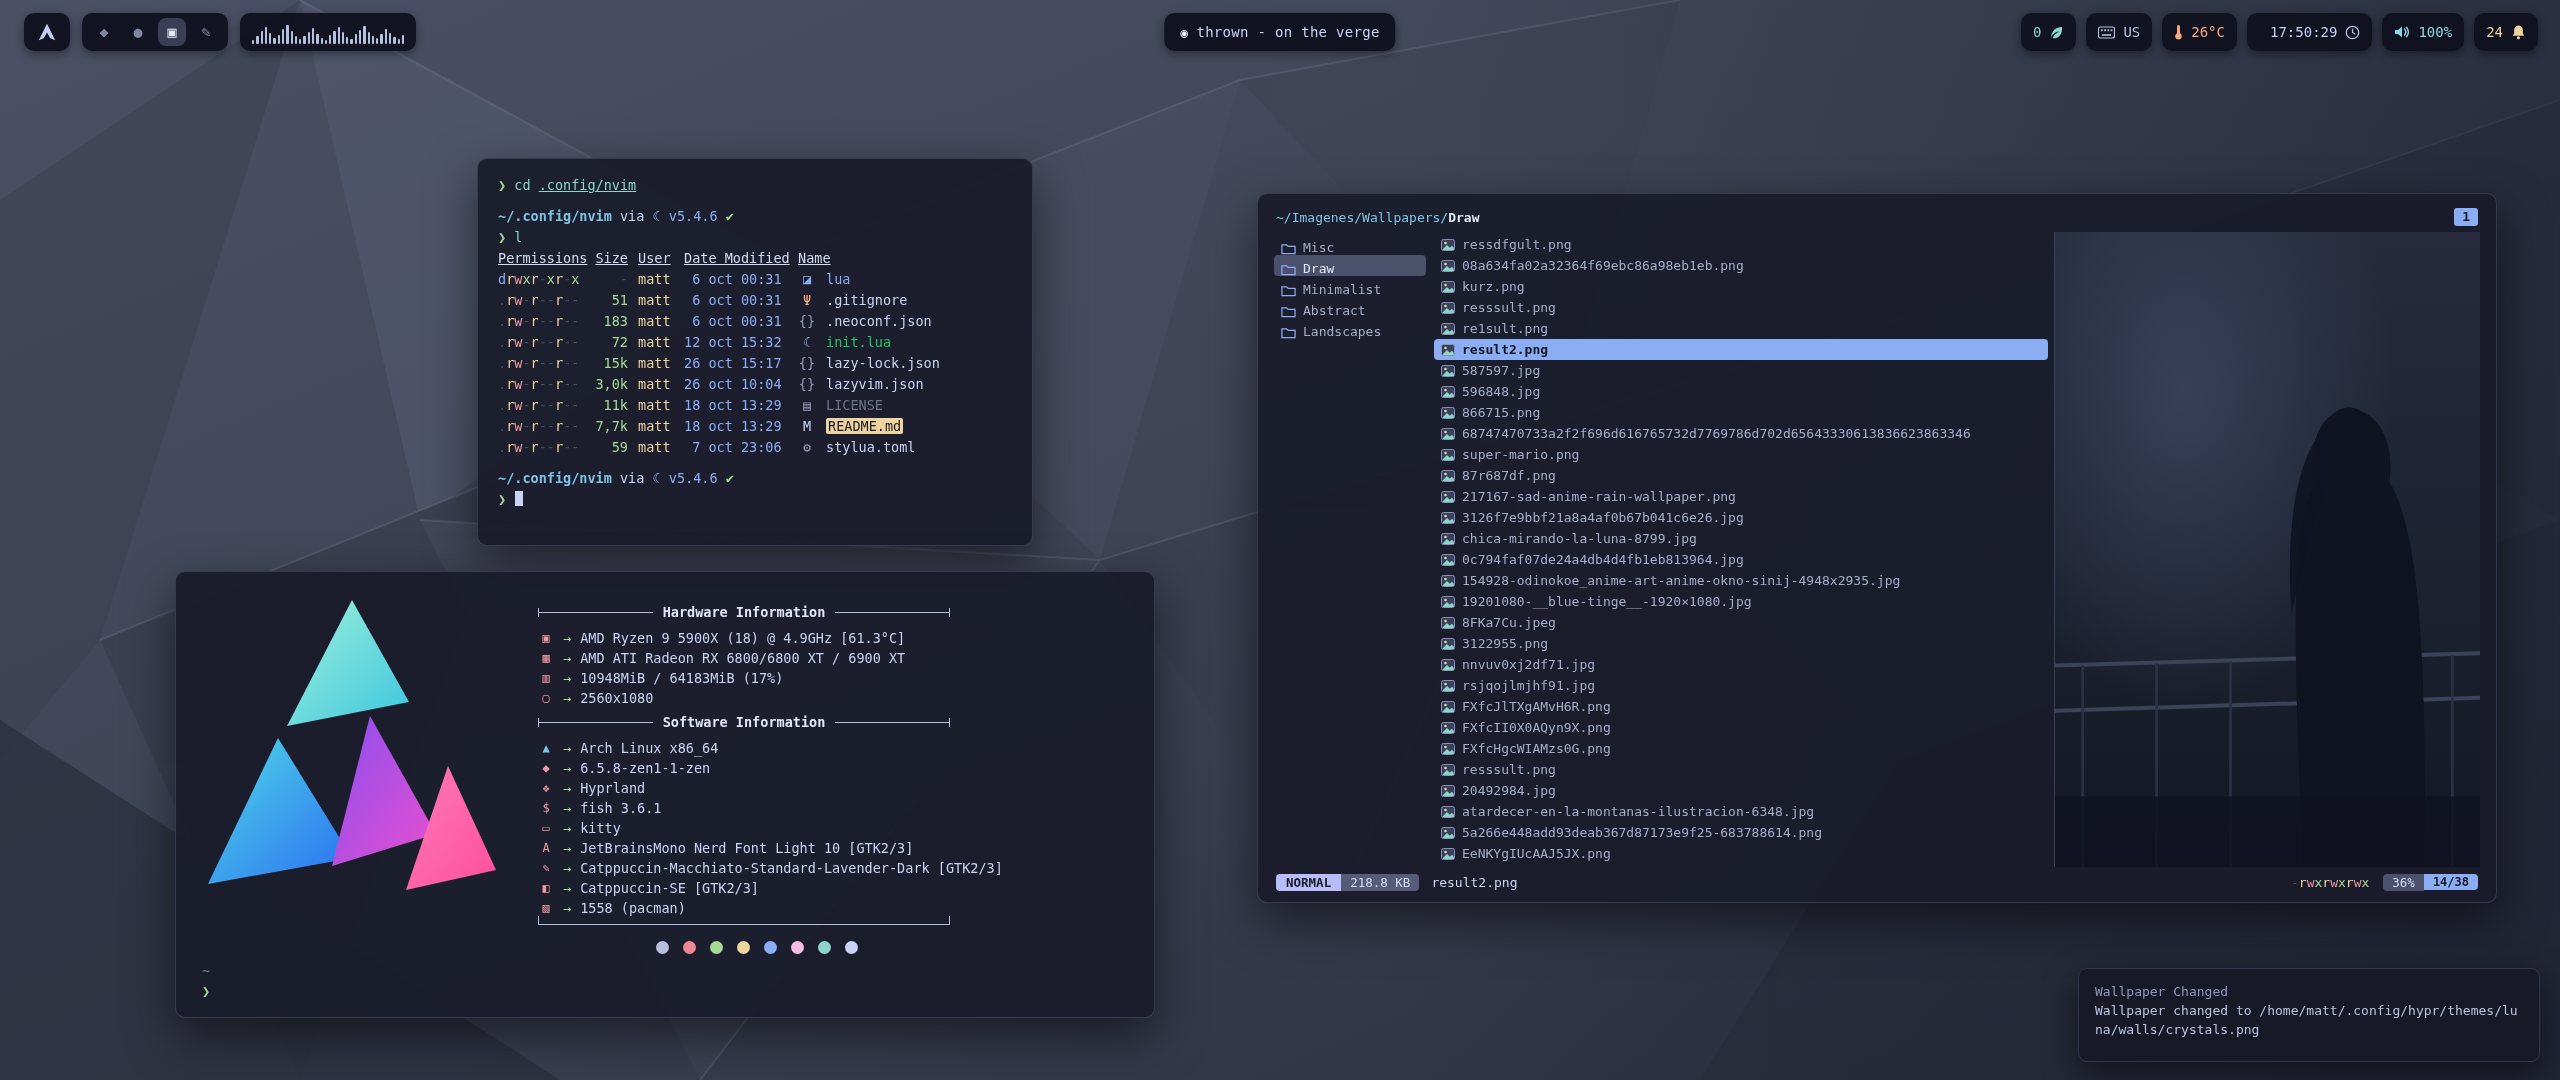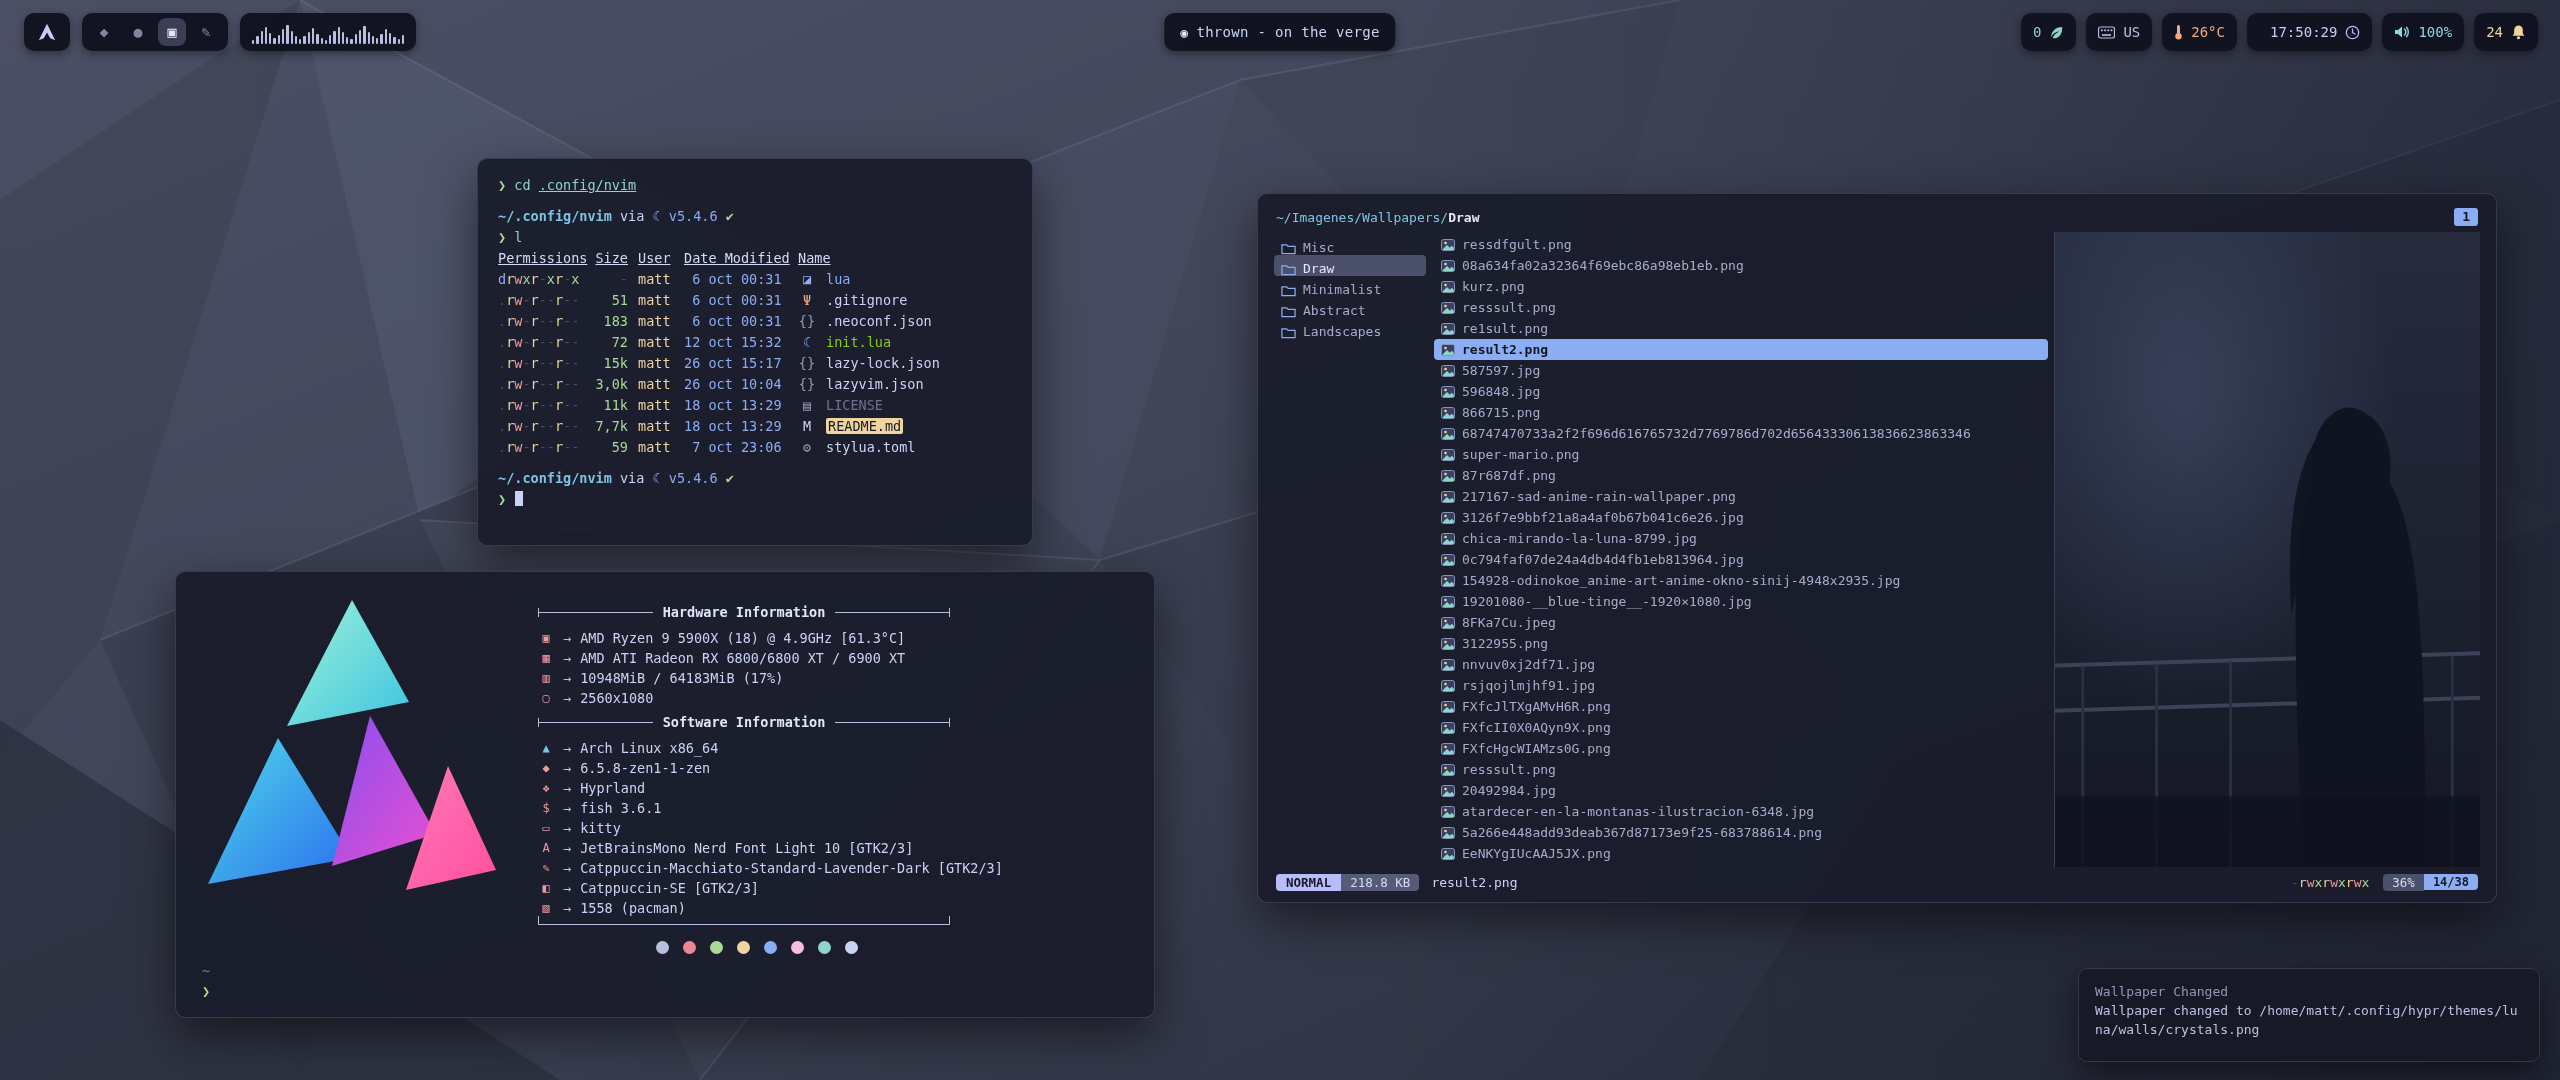--- a/index.html
+++ b/index.html
@@ -296,21 +296,21 @@
           <span class="c-date"> 6 oct 00:31</span>
           <span class="c-icon" style="color: rgb(147, 154, 183);">{}</span>
           <span class="c-name"><span style="color: rgb(202, 211, 245);">.neoconf.json</span></span>
         </div>
         <div class="ls-row">
           <span class="c-perms"><span style="color: rgb(73, 77, 100);">.</span><span style="color: rgb(238, 212, 159);">r</span><span style="color: rgb(238, 153, 160);">w</span><span style="color: rgb(73, 77, 100);">-</span><span style="color: rgb(238, 212, 159);">r</span><span style="color: rgb(73, 77, 100);">-</span><span style="color: rgb(73, 77, 100);">-</span><span style="color: rgb(238, 212, 159);">r</span><span style="color: rgb(73, 77, 100);">-</span><span style="color: rgb(73, 77, 100);">-</span></span>
           <span class="c-size">72</span>
           <span class="c-user">matt</span>
           <span class="c-date">12 oct 15:32</span>
           <span class="c-icon" style="color: rgb(138, 173, 244);">☾</span>
-          <span class="c-name"><span style="color: #84cc16; text-align: center;">init.lua</span></span>
+          <span class="c-name"><span style="color: #22c55e; text-align: center;">init.lua</span></span>
         </div>
         <div class="ls-row">
           <span class="c-perms"><span style="color: rgb(73, 77, 100);">.</span><span style="color: rgb(238, 212, 159);">r</span><span style="color: rgb(238, 153, 160);">w</span><span style="color: rgb(73, 77, 100);">-</span><span style="color: rgb(238, 212, 159);">r</span><span style="color: rgb(73, 77, 100);">-</span><span style="color: rgb(73, 77, 100);">-</span><span style="color: rgb(238, 212, 159);">r</span><span style="color: rgb(73, 77, 100);">-</span><span style="color: rgb(73, 77, 100);">-</span></span>
           <span class="c-size">15k</span>
           <span class="c-user">matt</span>
           <span class="c-date">26 oct 15:17</span>
           <span class="c-icon" style="color: rgb(147, 154, 183);">{}</span>
           <span class="c-name"><span style="color: rgb(202, 211, 245);">lazy-lock.json</span></span>
         </div>
         <div class="ls-row">

